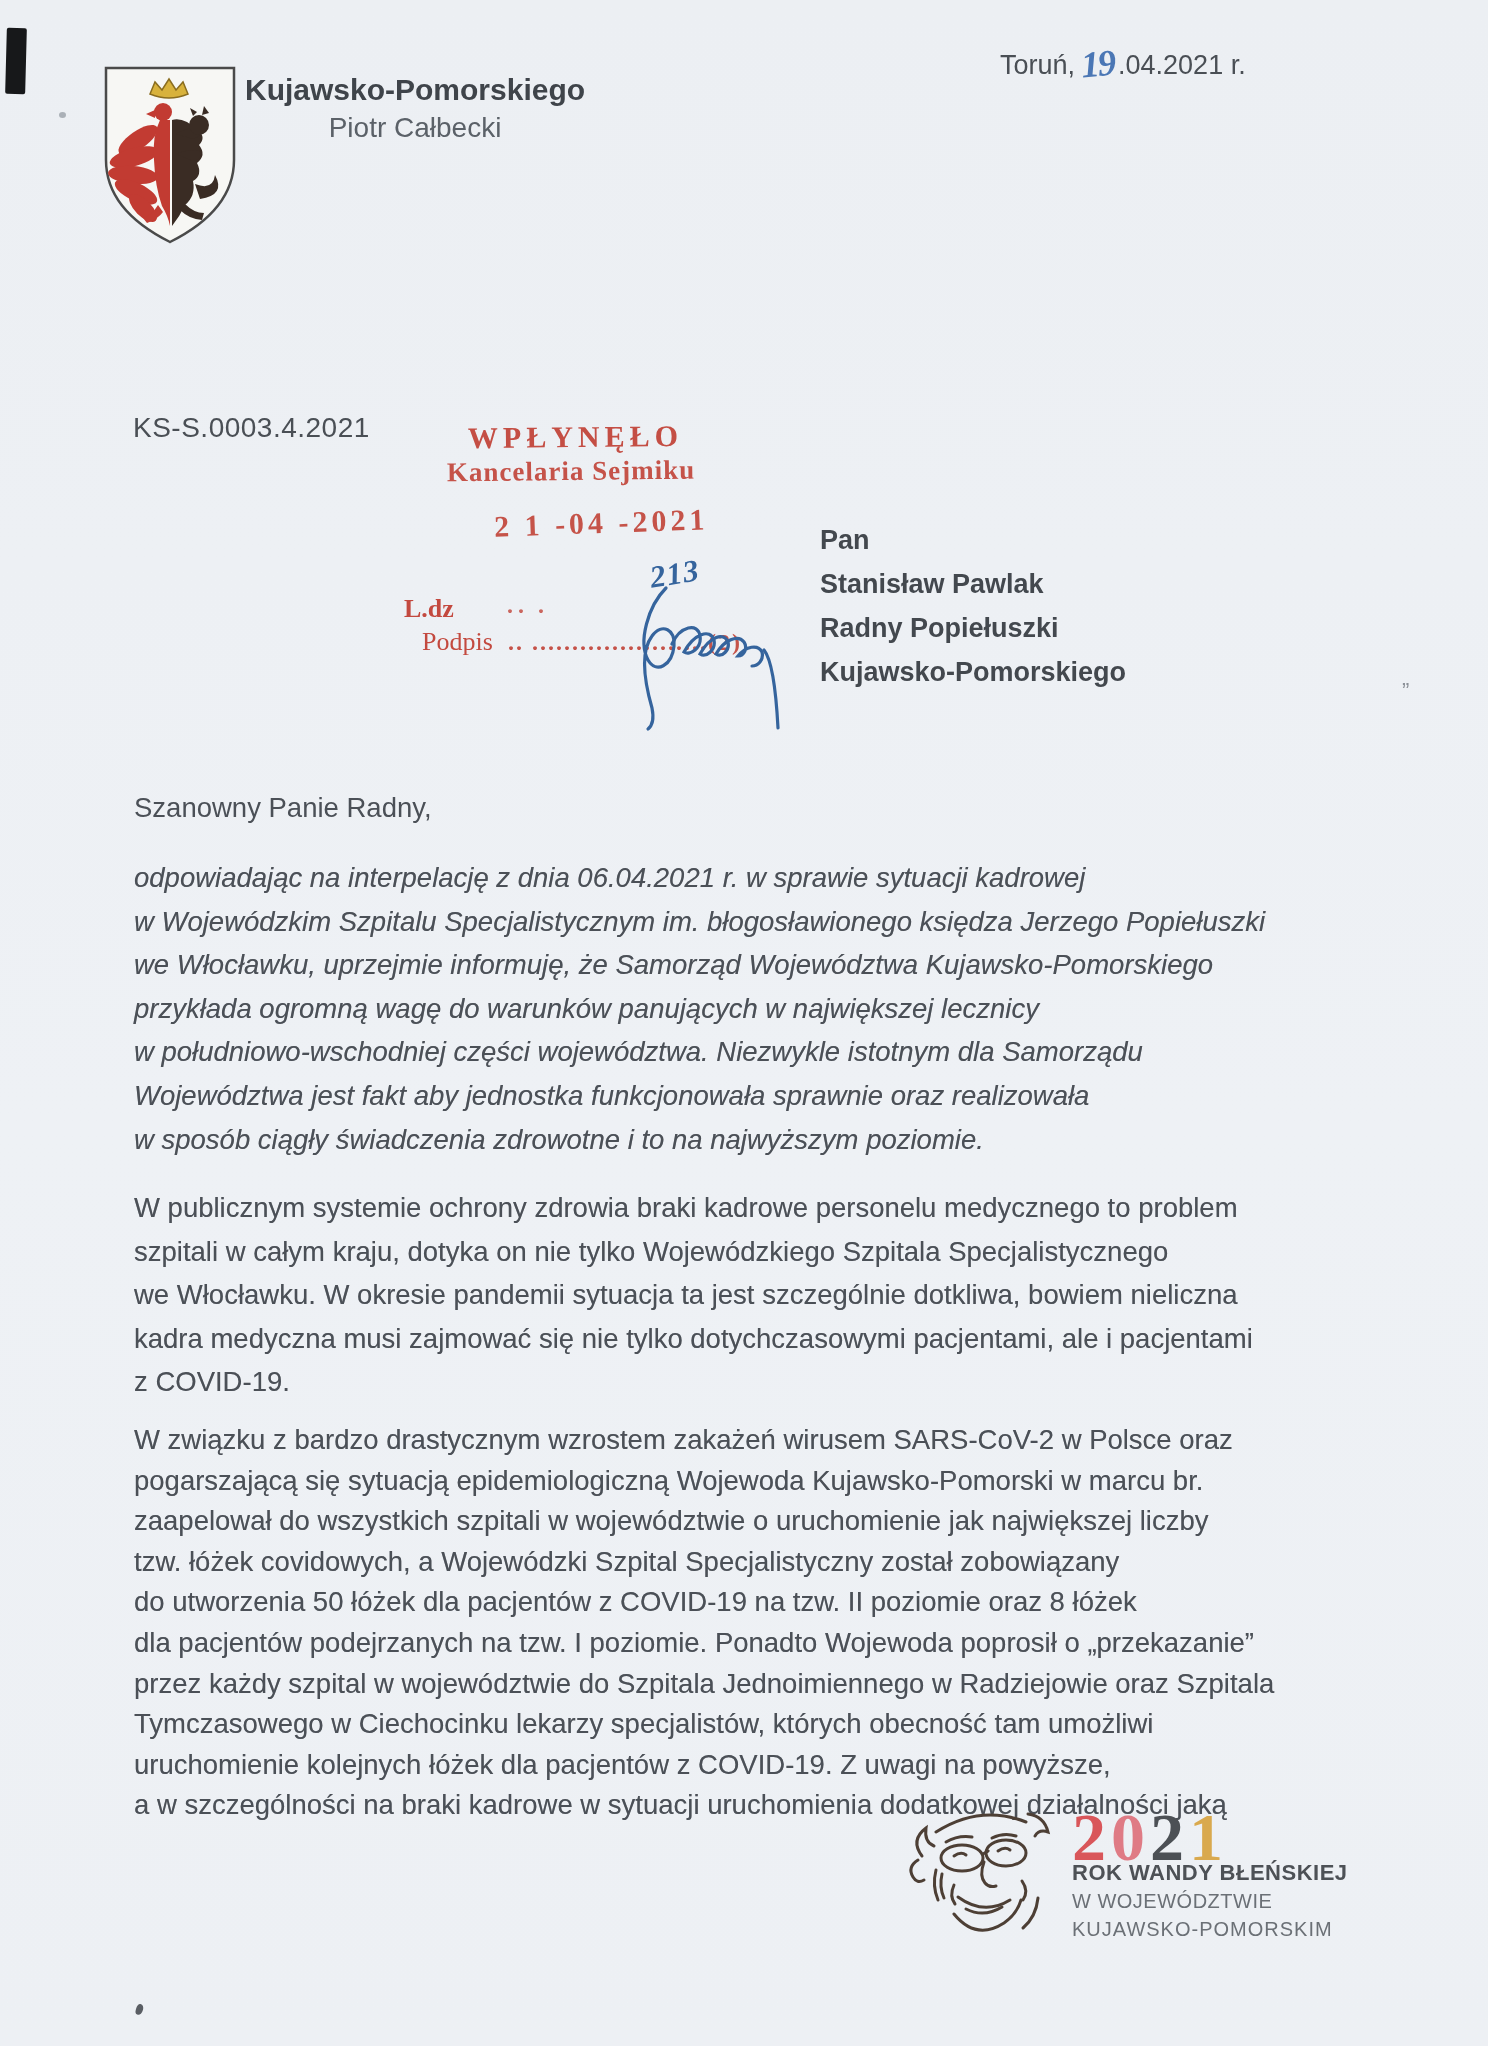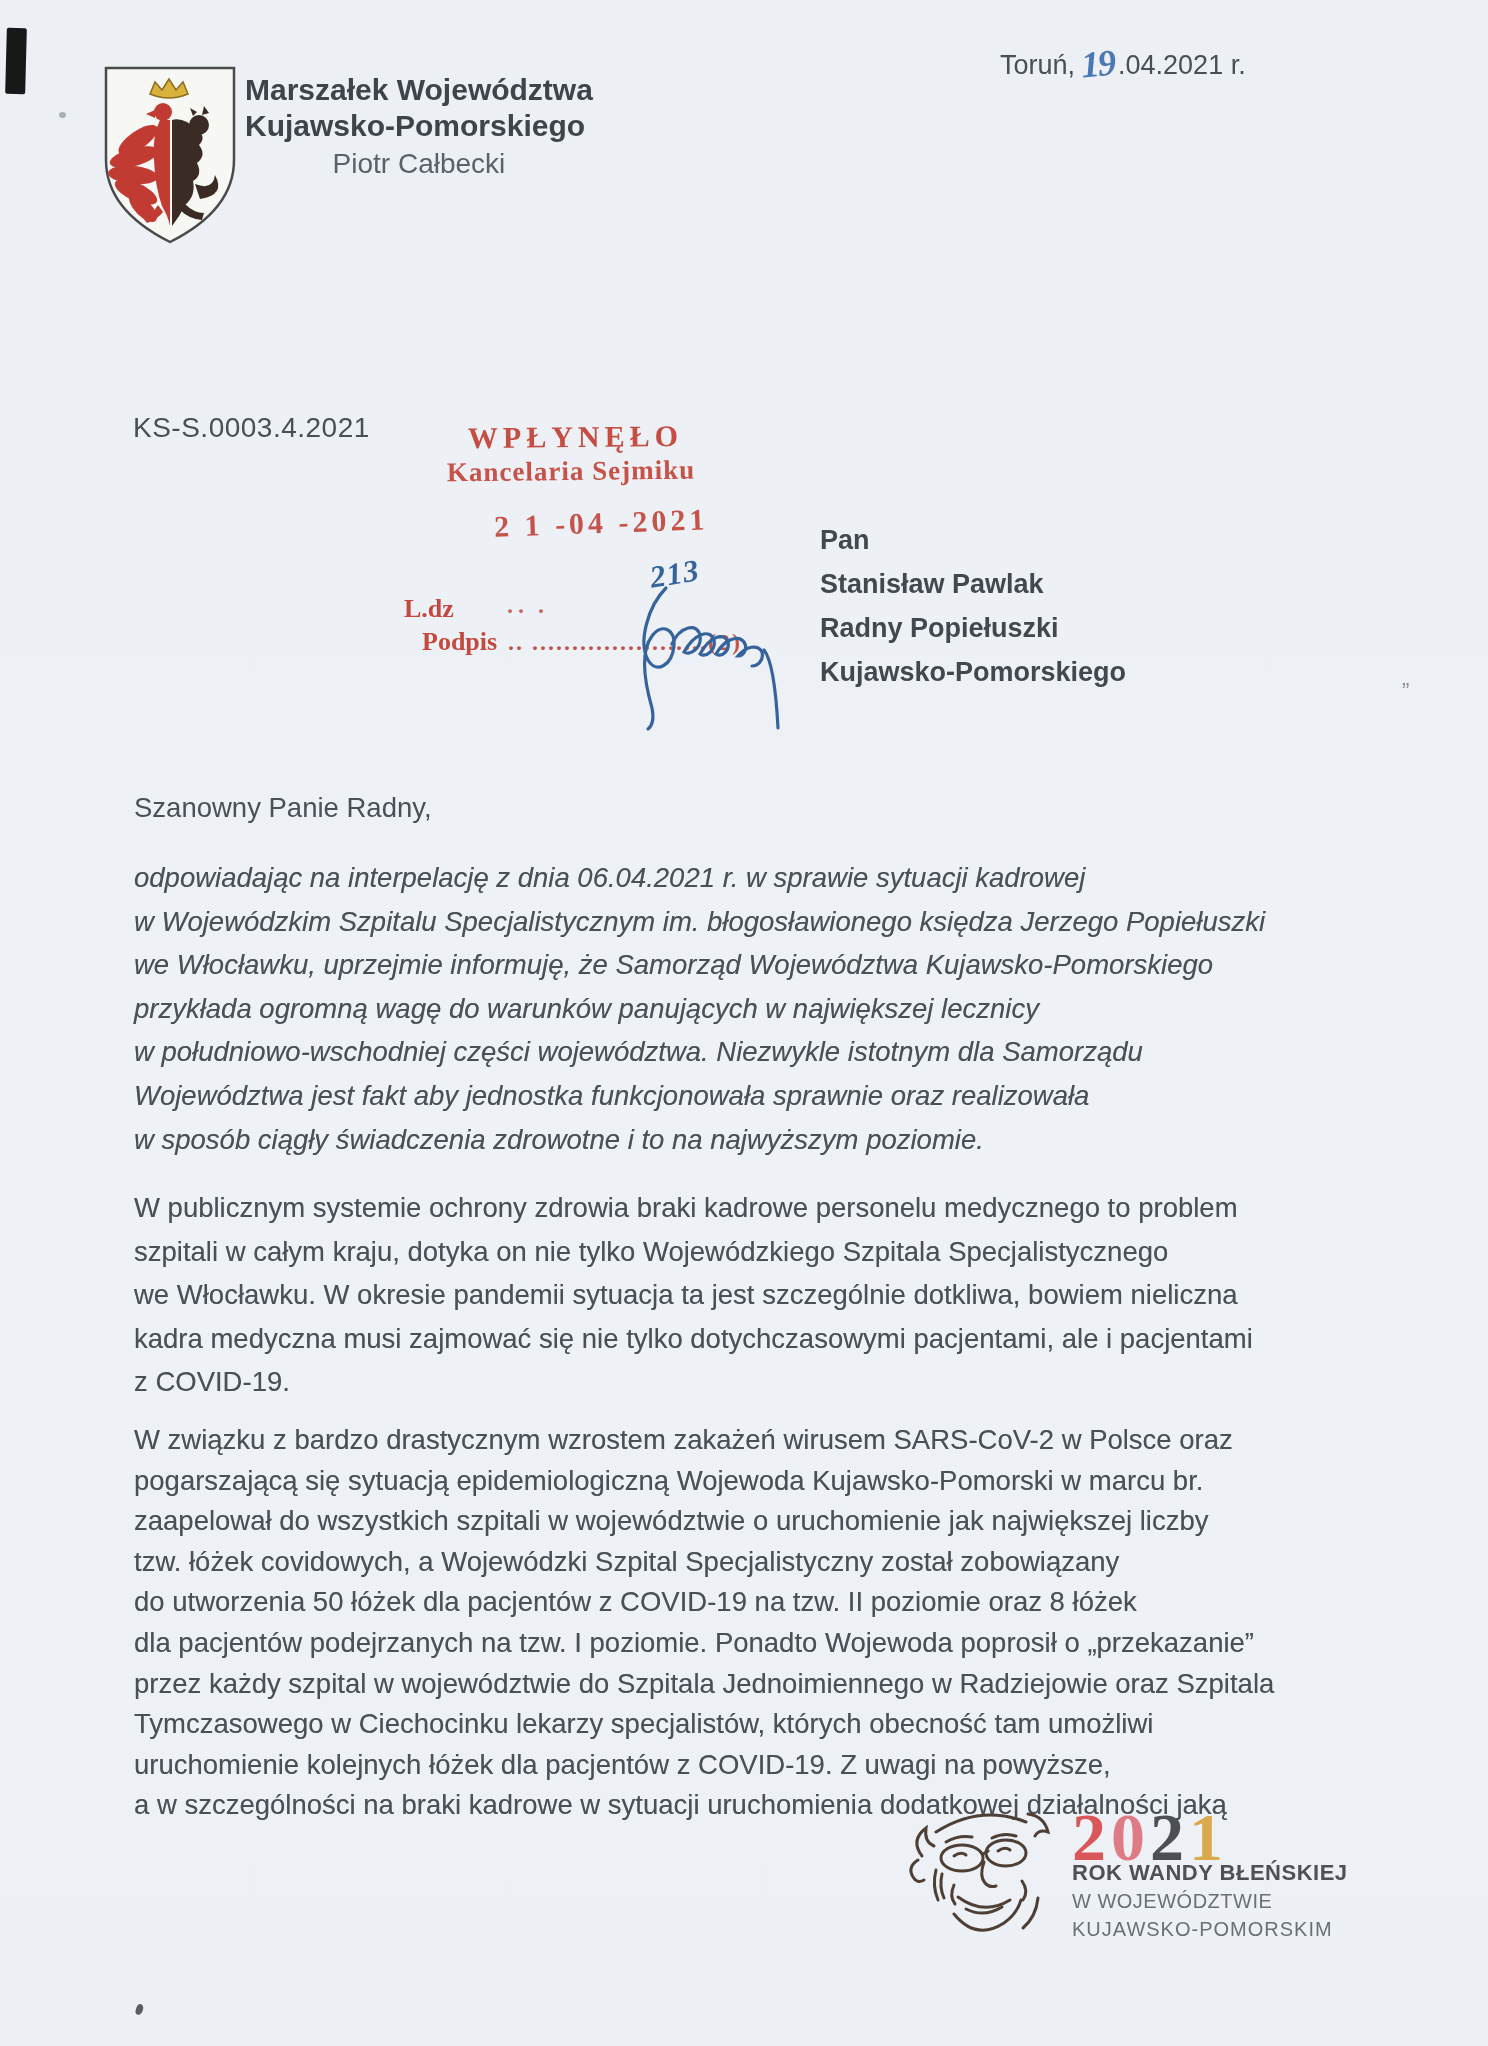--- a/index.html
+++ b/index.html
@@ -32,21 +32,21 @@
   .sender .t3{font-size:28px;color:#5b6168;margin-top:2px;text-align:center;}
   
   .reference{left:133px;top:412px;font-size:28px;color:#4a4f55;letter-spacing:.5px;}
   
   .stamp{color:#bf382c;font-family:"Liberation Serif",serif;}
   .stamp-l1{left:468px;top:420px;font-size:30px;font-weight:bold;letter-spacing:5px;transform:rotate(-.6deg);opacity:.88;}
   .stamp-l2{left:447px;top:456px;font-size:27px;font-weight:bold;letter-spacing:1px;transform:rotate(-.6deg);opacity:.85;}
   .stamp-date{left:494px;top:506px;font-size:30px;font-weight:bold;letter-spacing:4px;transform:rotate(-2deg);opacity:.85;}
   .stamp-ldz{left:404px;top:594px;font-size:26px;font-weight:bold;opacity:.9;}
   .stamp-ldz-dots{left:506px;top:598px;font-size:24px;font-weight:bold;letter-spacing:3px;opacity:.75;}
-  .stamp-podpis{left:422px;top:627px;font-size:26px;font-weight:bold;opacity:.9;}
+  .stamp-podpis{left:422px;top:627px;font-size:26px;font-weight:normal;opacity:.9;}
   .stamp-podpis-dots{left:508px;top:629px;font-size:24px;font-weight:bold;letter-spacing:2px;opacity:.85;white-space:nowrap;}
   
   .hand-no{
     left:650px;top:556px;color:#35649d;font-size:31px;font-style:italic;font-weight:bold;
     font-family:"Liberation Serif",serif;transform:rotate(-9deg);letter-spacing:1px;
   }
   .signature-svg{left:558px;top:548px;}
   
   .recipient{left:820px;top:518px;font-size:27px;font-weight:bold;color:#43484e;line-height:44px;white-space:pre-line;}
   
@@ -103,21 +103,20 @@
         <path d="M102,53 l2,-9 5,7 z"></path>
         <path d="M95,122 q18,7 20,-9 q11,20 -15,24 z"></path>
         <path d="M85,142 q9,9 19,9 l-2,7 q-13,-1 -22,-10 z"></path>
       </g>
 
       <path d="M50,32 l5,-12 7,8 7,-11 7,11 7,-8 5,12 q-19,8 -38,0 z" fill="#d8b23c" stroke="#8a6d1f" stroke-width="1.5"></path>
     </svg>
   </div>
 
   <div class="abs sender">
-    <div class="t1">Marszałek Województwa</div>
     <div class="t2">Kujawsko-Pomorskiego</div>
     <div class="t3">Piotr Całbecki</div>
   </div>
 
   <div class="abs reference">KS-S.0003.4.2021</div>
 
   <div class="abs stamp stamp-l1">WPŁYNĘŁO</div>
   <div class="abs stamp stamp-l2">Kancelaria Sejmiku</div>
   <div class="abs stamp stamp-date">2 1 -04 -2021</div>
   <div class="abs stamp stamp-ldz">L.dz</div>

